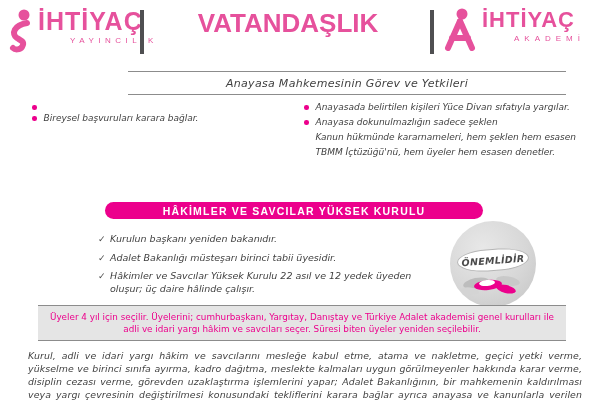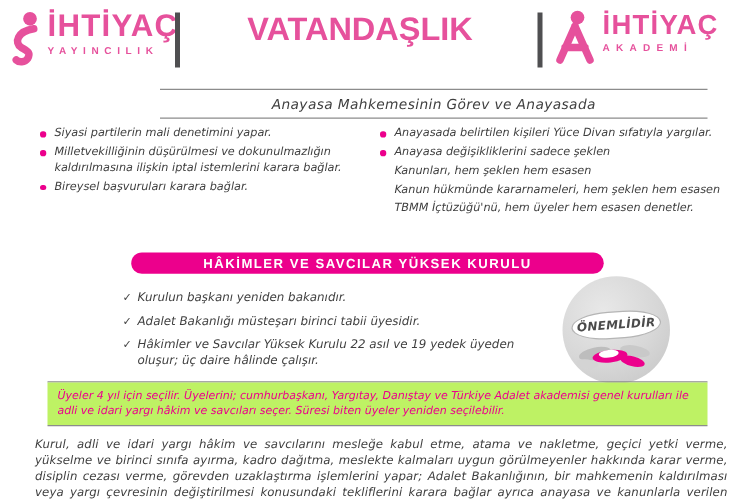--- a/index.html
+++ b/index.html
@@ -7,22 +7,22 @@
     font-family:"DejaVu Sans", sans-serif; }
   .page { position:relative; width:600px; height:300px; background:#fff; }
 
   
   .header { position:absolute; top:0; left:0; width:600px; height:62px; }
   .logo-left { position:absolute; left:6px; top:8px; display:flex; align-items:flex-start; }
   .logo-figure { width:30px; height:46px; }
   .logo-text { margin-left:2px; }
   .logo-name { font-family:"Liberation Sans", sans-serif; font-weight:bold;
     font-size:25px; letter-spacing:1px; color:#e6519c; line-height:26px; }
-  .logo-sub { font-family:"Liberation Sans", sans-serif; font-weight:bold;
-    font-size:8px; letter-spacing:4.5px; color:#e6519c; margin-top:2px; }
+  .logo-sub { font-family:"Liberation Sans", sans-serif; font-weight:normal;
+    font-size:8px; letter-spacing:4.5px; color:#e6519c; margin-top:2px;margin-left:32px; }
   .hdr-divider { position:absolute; top:10px; width:4px; height:44px; background:#4f4f51; }
   .divider-1 { left:140px; }
   .divider-2 { left:430px; }
   .pub-title { position:absolute; left:148px; top:8px; width:280px; text-align:center;
     font-family:"Liberation Sans", sans-serif; font-weight:900; font-size:26px;
     letter-spacing:0px; color:#e6519c; }
   .logo-right { position:absolute; left:438px; top:8px; display:flex; align-items:flex-start; }
   .logo-right .logo-figure { width:42px; height:46px; }
   .logo-right .logo-name { font-size:22px; line-height:24px; }
   .logo-right .logo-sub { letter-spacing:5px; }
@@ -62,22 +62,22 @@
     background:radial-gradient(circle at 38% 32%, #e8e8e8 0%, #d7d7d7 55%, #c3c3c3 100%); }
   .badge-oval { position:absolute; left:7px; top:28px; width:72px; height:22px;
     background:#ffffff; border:1px solid #b5b5b5; border-radius:50% / 60%;
     transform:rotate(-4deg); display:flex; align-items:center; justify-content:center; }
   .badge-label { font-size:9.5px; font-weight:bold; font-style:italic; color:#4a4a4a;
     letter-spacing:0.3px; }
   .badge-ribbon { position:absolute; left:8px; top:52px; width:70px; height:26px; }
 
   
   .note { position:absolute; left:38px; top:305px; width:528px; }
-  .note-body { background:#bef264; padding:5px 8px 5px 8px; 
-    font-size:8.8px; font-style:italic; color:#ec008c; line-height:12px; }
+  .note-body { background:#e5e5e5; padding:5px 8px 5px 8px; text-align:center;
+    font-size:8.8px; color:#ec008c; line-height:12px; }
 
   
   .paragraph { position:absolute; left:28px; top:349px; width:554px;
     font-size:9.4px; font-style:italic; color:#3f3f3f; line-height:13px;
     text-align:justify; letter-spacing:0.1px; }
 </style>
 </head>
 <body>
 
 <div class="page">
@@ -108,69 +108,63 @@
       </svg>
       <div class="logo-text">
         <div class="logo-name">İHTİYAÇ</div>
         <div class="logo-sub">AKADEMİ</div>
       </div>
     </div>
   </div>
 
   <div class="title-box">
     <div class="rule"></div>
-    <div class="section-title">Anayasa Mahkemesinin Görev ve Anayasada</div>
+    <div class="section-title">Anayasa Mahkemesinin Görev ve Yetkileri</div>
     <div class="rule"></div>
   </div>
 
   <div class="col col-left">
     <div class="bullet-item">
       <span class="dot"></span>
-      <span>Siyasi partilerin mali denetimini yapar.</span>
-    </div>
-    <div class="bullet-item">
-      <span class="dot"></span>
-      <span>Milletvekilliğinin düşürülmesi ve dokunulmazlığın kaldırılmasına ilişkin iptal istemlerini karara bağlar.</span>
     </div>
     <div class="bullet-item">
       <span class="dot"></span>
       <span>Bireysel başvuruları karara bağlar.</span>
     </div>
   </div>
 
   <div class="col col-right">
     <div class="bullet-item">
       <span class="dot"></span>
       <span>Anayasada belirtilen kişileri Yüce Divan sıfatıyla yargılar.</span>
     </div>
     <div class="bullet-item">
       <span class="dot"></span>
-      <span>Anayasa değişikliklerini sadece şeklen</span>
+      <span>Anayasa dokunulmazlığın sadece şeklen</span>
     </div>
-    <div class="sub-line">Kanunları, hem şeklen hem esasen</div>
     <div class="sub-line">Kanun hükmünde kararnameleri, hem şeklen hem esasen</div>
     <div class="sub-line">TBMM İçtüzüğü'nü, hem üyeler hem esasen denetler.</div>
   </div>
 
   <div class="banner">
     <span class="banner-text">HÂKİMLER VE SAVCILAR YÜKSEK KURULU</span>
   </div>
 
   <div class="check-list">
     <div class="check-item">
       <span class="check-mark">✓</span>
       <span>Kurulun başkanı yeniden bakanıdır.</span>
     </div>
     <div class="check-item">
       <span class="check-mark">✓</span>
       <span>Adalet Bakanlığı müsteşarı birinci tabii üyesidir.</span>
     </div>
     <div class="check-item">
       <span class="check-mark">✓</span>
-      <span>Hâkimler ve Savcılar Yüksek Kurulu 22 asıl ve 19 yedek üyeden oluşur; üç daire hâlinde çalışır.</span>
+      <span>Hâkimler ve Savcılar Yüksek Kurulu 22 asıl ve 12 yedek üyeden oluşur; üç daire hâlinde çalışır.</span>
     </div>
   </div>
 
   <div class="badge">
     <div class="badge-circle"></div>
     <svg class="badge-ribbon" viewBox="0 0 70 26">
       <ellipse cx="18" cy="10" rx="13" ry="5" fill="#bdbdbd" transform="rotate(-12 18 10)"></ellipse>
       <ellipse cx="50" cy="8" rx="12" ry="4.5" fill="#c9c9c9" transform="rotate(10 50 8)"></ellipse>
       <ellipse cx="30" cy="12" rx="14" ry="5" fill="#ec008c" transform="rotate(-6 30 12)"></ellipse>
       <ellipse cx="29" cy="10" rx="8" ry="3" fill="#ffffff" transform="rotate(-6 29 10)"></ellipse>

